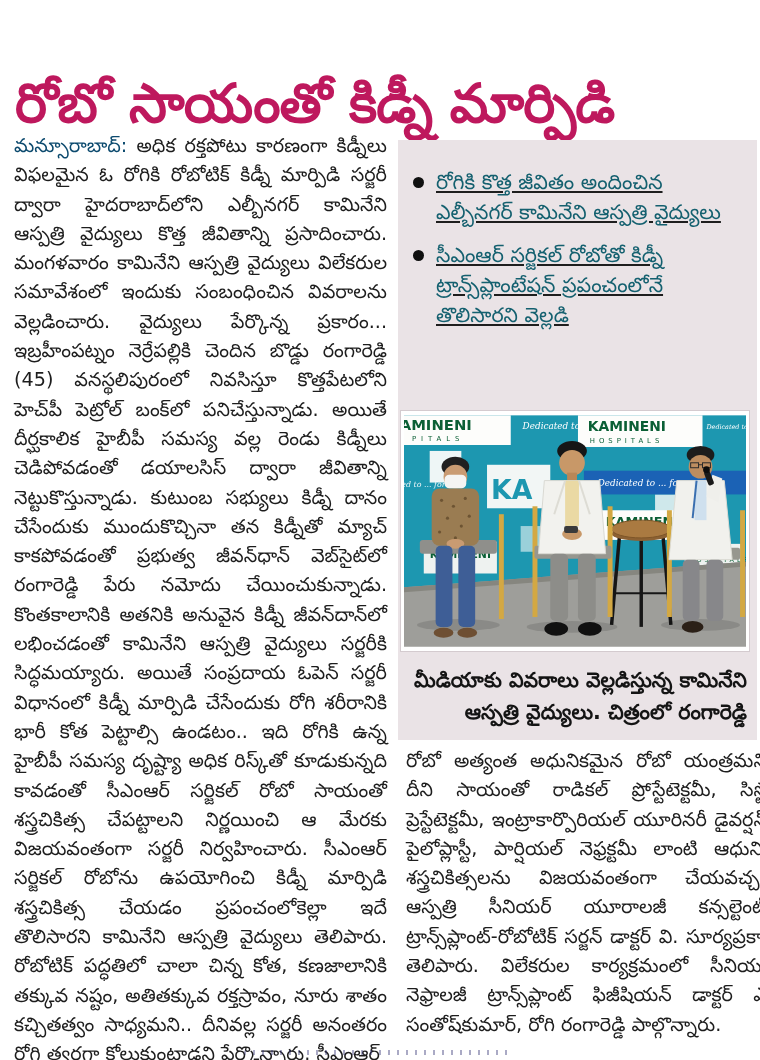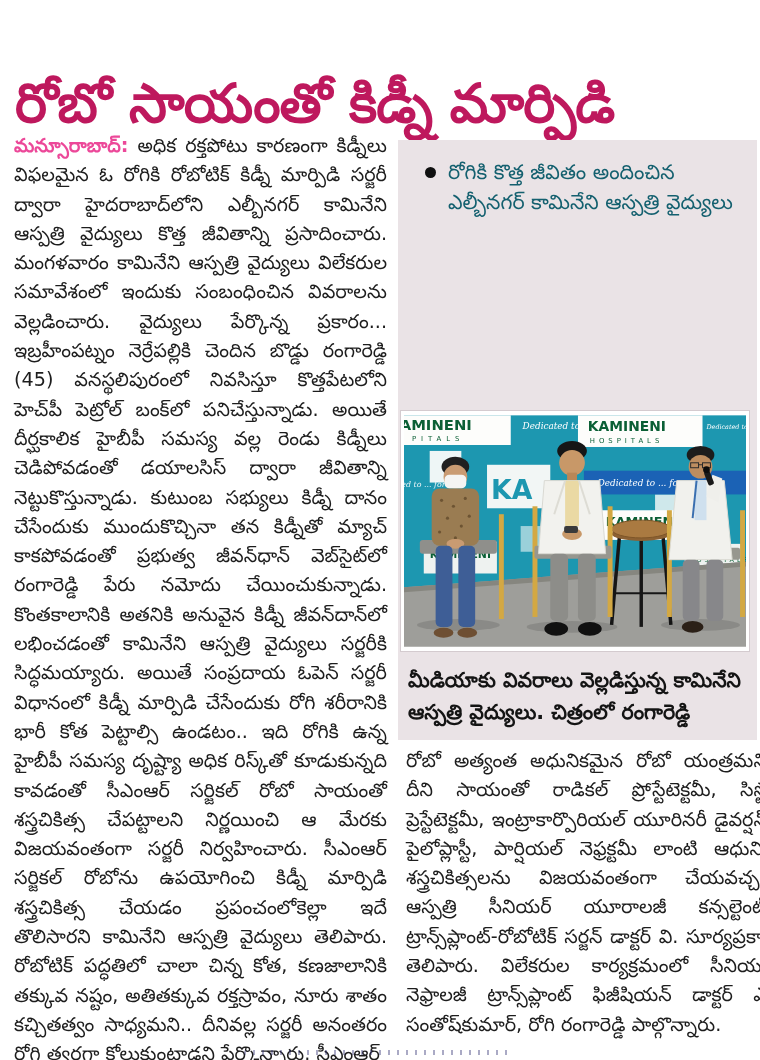--- a/index.html
+++ b/index.html
@@ -17,41 +17,41 @@
     font-size:54px;font-weight:700;color:#be185d;
     line-height:1.25;letter-spacing:-1px;white-space:nowrap;
   }
 
   .body-col{
     font-size:19.2px;line-height:29.3px;text-align:justify;color:#1d1d1d;
   }
   .left-col{position:absolute;left:14px;top:131px;width:373px;}
   .right-col{position:absolute;left:406px;top:746px;width:367px;}
   .left-col p,.right-col p{margin:0;}
-  .dateline{font-weight:700;color:#ec4899;}
+  .dateline{font-weight:400;color:#0c4a6e;}
 
   .panel{
     position:absolute;left:398px;top:140px;width:359px;height:600px;
     background:#eae3e6;
   }
-  .bullets{margin:12px;padding:5px 12px 0 15px;list-style:none;}
+  .bullets{margin:0;padding:27px 12px 0 15px;list-style:none;text-decoration:underline;}
   .bullet-item{display:flex;gap:12px;margin:0 0 13px 0;}
   .bullet-dot{width:11px;height:11px;border-radius:50%;background:#101010;margin-top:10px;flex:none;}
   .bullet-text{color:#14606f;font-size:20.5px;line-height:30px;font-weight:500;text-align:left;}
 
   .photo-frame{
     position:absolute;left:3px;top:271px;width:348px;height:240px;
     background:#ffffff;display:flex;align-items:center;justify-content:center;
     box-shadow:0 0 0 1px rgba(90,70,80,.15);
   }
   .photo-frame svg{width:342px;height:234px;display:block;}
 
   .caption{
     position:absolute;left:10px;right:10px;top:524px;
-    text-align:left;font-weight:700;color:#141414;
+    text-align:right;font-weight:700;color:#141414;
     font-size:20.5px;line-height:32px;
   }
 
   .print-fragment{
     position:absolute;left:244px;top:1050px;width:270px;height:5px;
     background:repeating-linear-gradient(90deg,#2a2a6e 0 2px,transparent 2px 9px);
     opacity:.40;border-radius:2px;
   }
 
   .brand-txt{font-weight:700;fill:#0b5f35;font-family:"DejaVu Sans",sans-serif;}
@@ -68,20 +68,24 @@
   <div class="body-col left-col">
     <p><span class="dateline">మన్సూరాబాద్:</span>
       <span>అధిక రక్తపోటు కారణంగా కిడ్నీలు విఫలమైన ఓ రోగికి రోబోటిక్ కిడ్నీ మార్పిడి సర్జరీ ద్వారా హైదరాబాద్‌లోని ఎల్బీనగర్ కామినేని ఆస్పత్రి వైద్యులు కొత్త జీవితాన్ని ప్రసాదించారు. మంగళవారం కామినేని ఆస్పత్రి వైద్యులు విలేకరుల సమావేశంలో ఇందుకు సంబంధించిన వివరాలను వెల్లడించారు. వైద్యులు పేర్కొన్న ప్రకారం... ఇబ్రహీంపట్నం నెర్రేపల్లికి చెందిన బొడ్డు రంగారెడ్డి (45) వనస్థలిపురంలో నివసిస్తూ కొత్తపేటలోని హెచ్‌పీ పెట్రోల్ బంక్‌లో పనిచేస్తున్నాడు. అయితే దీర్ఘకాలిక హైబీపీ సమస్య వల్ల రెండు కిడ్నీలు చెడిపోవడంతో డయాలసిస్ ద్వారా జీవితాన్ని నెట్టుకొస్తున్నాడు. కుటుంబ సభ్యులు కిడ్నీ దానం చేసేందుకు ముందుకొచ్చినా తన కిడ్నీతో మ్యాచ్ కాకపోవడంతో ప్రభుత్వ జీవన్‌ధాన్ వెబ్‌సైట్‌లో రంగారెడ్డి పేరు నమోదు చేయించుకున్నాడు. కొంతకాలానికి అతనికి అనువైన కిడ్నీ జీవన్‌దాన్‌లో లభించడంతో కామినేని ఆస్పత్రి వైద్యులు సర్జరీకి సిద్ధమయ్యారు. అయితే సంప్రదాయ ఓపెన్ సర్జరీ విధానంలో కిడ్నీ మార్పిడి చేసేందుకు రోగి శరీరానికి భారీ కోత పెట్టాల్సి ఉండటం.. ఇది రోగికి ఉన్న హైబీపీ సమస్య దృష్ట్యా అధిక రిస్క్‌తో కూడుకున్నది కావడంతో సీఎంఆర్ సర్జికల్ రోబో సాయంతో శస్త్రచికిత్స చేపట్టాలని నిర్ణయించి ఆ మేరకు విజయవంతంగా సర్జరీ నిర్వహించారు. సీఎంఆర్ సర్జికల్ రోబోను ఉపయోగించి కిడ్నీ మార్పిడి శస్త్రచికిత్స చేయడం ప్రపంచంలోకెల్లా ఇదే తొలిసారని కామినేని ఆస్పత్రి వైద్యులు తెలిపారు. రోబోటిక్ పద్ధతిలో చాలా చిన్న కోత, కణజాలానికి తక్కువ నష్టం, అతితక్కువ రక్తస్రావం, నూరు శాతం కచ్చితత్వం సాధ్యమని.. దీనివల్ల సర్జరీ అనంతరం రోగి త్వరగా కోలుకుంటాడని పేర్కొన్నారు. సీఎంఆర్</span></p>
   </div>
 
   <div class="panel">
     <ul class="bullets">
       <li class="bullet-item">
         <span class="bullet-dot"></span>
         <span class="bullet-text">రోగికి కొత్త జీవితం అందించిన ఎల్బీనగర్ కామినేని ఆస్పత్రి వైద్యులు</span>
+      </li>
+      <li class="bullet-item">
+        <span class="bullet-dot"></span>
+        <span class="bullet-text">సీఎంఆర్ సర్జికల్ రోబోతో కిడ్నీ ట్రాన్స్‌ప్లాంటేషన్ ప్రపంచంలోనే తొలిసారని వెల్లడి</span>
       </li>
     </ul>
 
     <div class="photo-frame">
       <svg viewBox="0 0 346 234">
 
         <rect x="0" y="0" width="346" height="180" fill="#1d97b0"></rect>
         <rect x="26" y="36" width="32" height="32" fill="#eef6f6"></rect>
         <rect x="254" y="80" width="32" height="32" fill="#eef6f6" opacity="0.85"></rect>
         <rect x="118" y="112" width="34" height="26" fill="#eef6f6" opacity="0.6"></rect>

